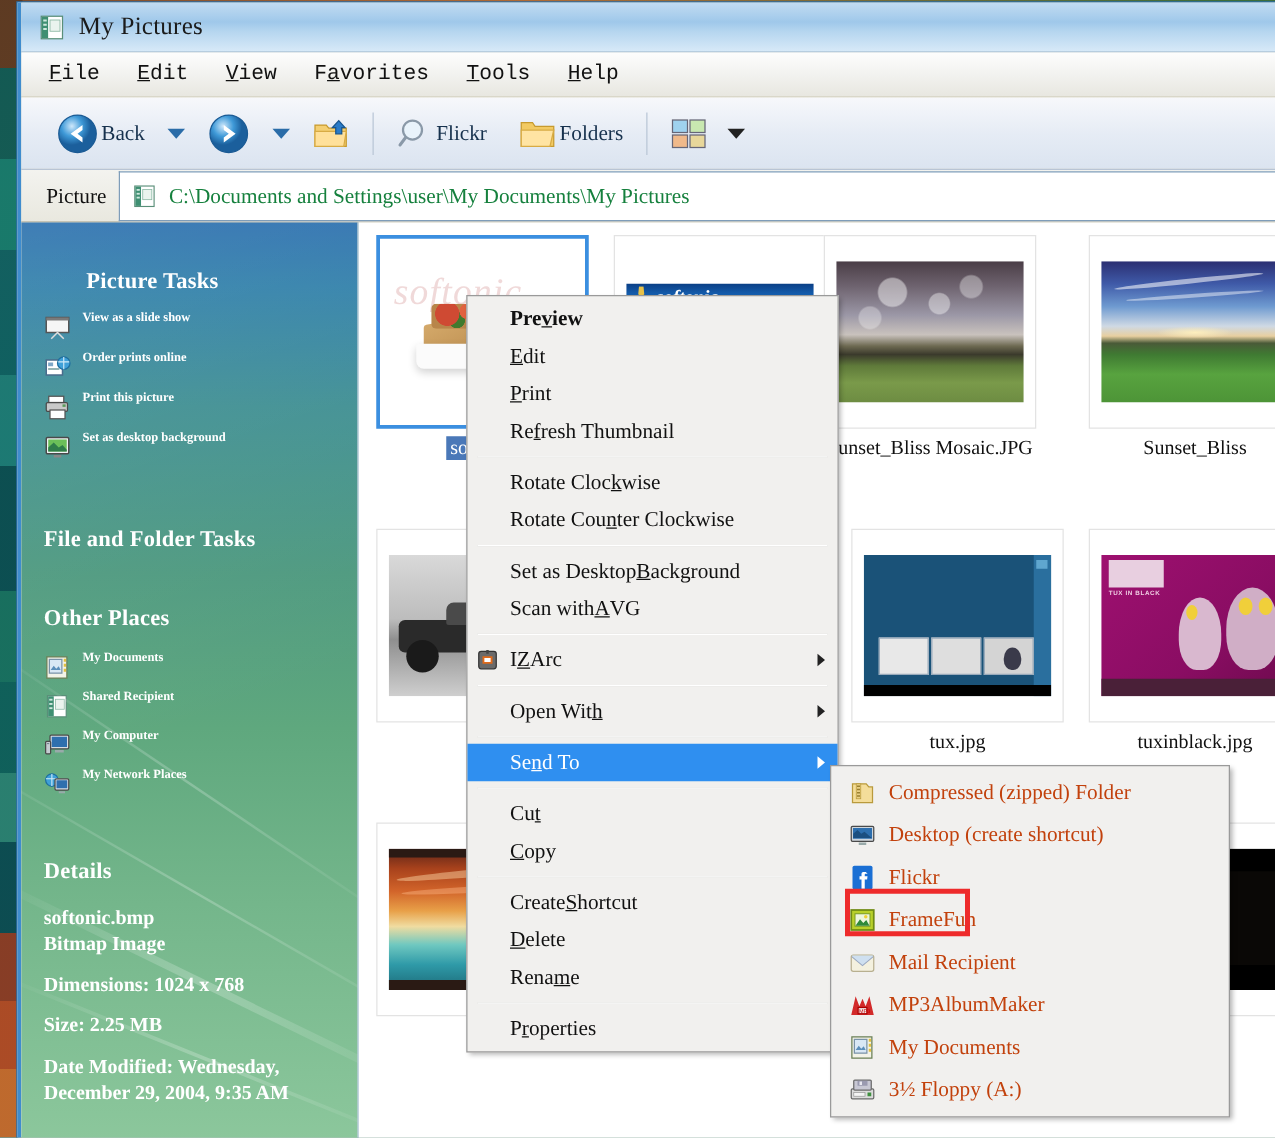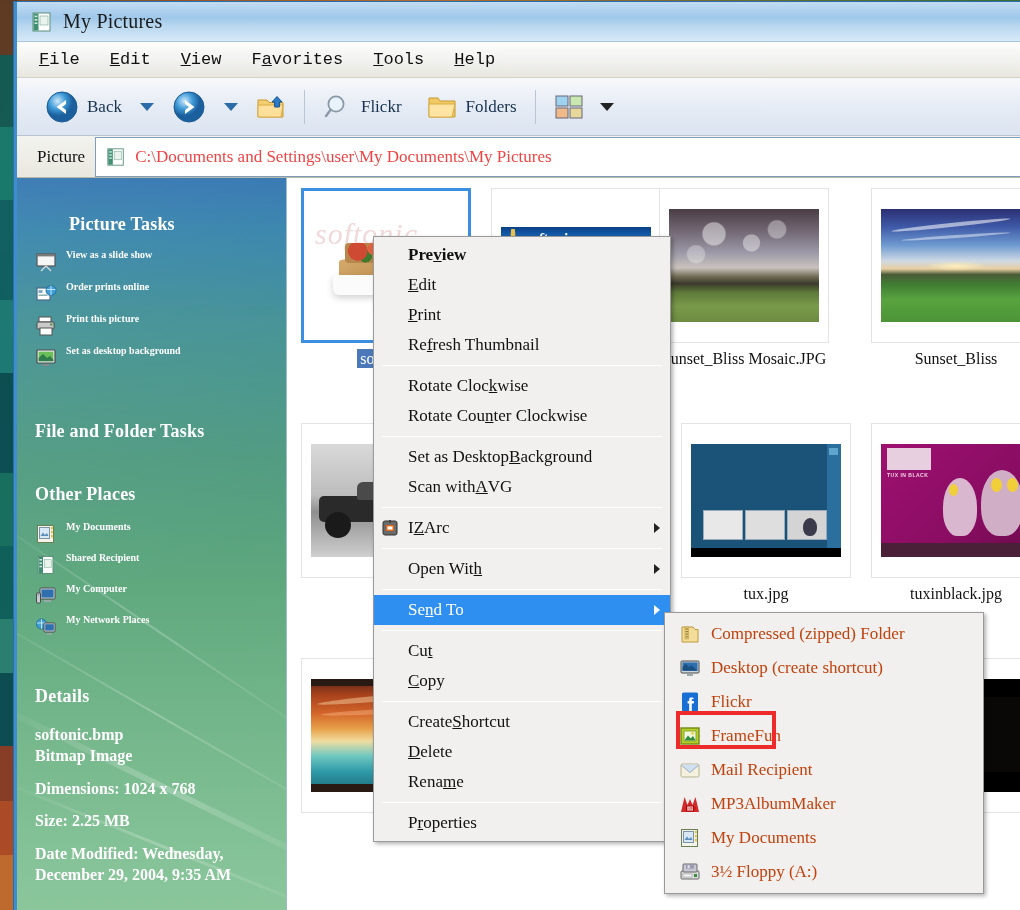--- a/index.html
+++ b/index.html
@@ -54,38 +54,38 @@
     font-size:17px; color:#111; cursor:default;
     font-family:Liberation Mono, monospace;
   }
   #menu-bar .m-item u { text-decoration:underline; }
   
   #toolbar {
     height:58px; background:linear-gradient(180deg,#f7f8fb 0%,#e6ecf5 50%,#dbe4f0 100%);
     display:flex; align-items:center; padding-left:22px;
     border-bottom:1px solid #b8c4d4;
   }
-  .tb-btn { display:flex; align-items:center; gap:8px; padding:0 6px; height:44px; cursor:default; }
+  .tb-btn { display:flex; align-items:center; gap:2px; padding:0 6px; height:44px; cursor:default; }
   .tb-label { font-size:17px; color:#16314d; font-family:"Liberation Serif", serif; }
   .tb-sep { width:1px; height:34px; background:#b9c6d6; margin:0 12px; }
   .caret { width:0;height:0;border-left:7px solid transparent;border-right:7px solid transparent;border-top:8px solid #2a6ca8; }
   .caret.dark { border-top-color:#222; }
   
   #address-bar {
     height:42px; background:linear-gradient(180deg,#f3f3ef,#e9e8df);
     display:flex; align-items:center; padding-left:20px;
     border-bottom:1px solid #b9b7a8;
   }
   #address-label { font-size:17px; color:#111; margin-right:10px; font-family:"Liberation Serif", serif; }
   #address-field {
     flex:1; height:40px; margin-right:0; background:#fff;
     border:1px solid #7f9db9; border-right:none;
     display:flex; align-items:center; padding-left:10px; gap:9px;
   }
-  #address-text { font-size:17px; color:#ef4444; font-family:"Liberation Serif", serif; white-space:nowrap; }
+  #address-text { font-size:17px; color:#15803d; font-family:"Liberation Serif", serif; white-space:nowrap; }
   
   #window-body { display:flex; height:calc(912px - 40px - 36px - 58px - 42px); }
   
   #sidebar {
     width:270px; flex:none; position:relative; overflow:hidden;
     background:
       linear-gradient(160deg, rgba(255,255,255,.10) 0%, rgba(255,255,255,0) 55%),
       linear-gradient(180deg,#2a6fae 0%,#2f7fa9 7%,#3f8f92 20%,#4f9a80 38%,#5fa87e 55%,#74b68b 74%,#8cc79c 100%);
     padding-left:18px; padding-right:8px;
     border-right:1px solid #9bbcd4;

